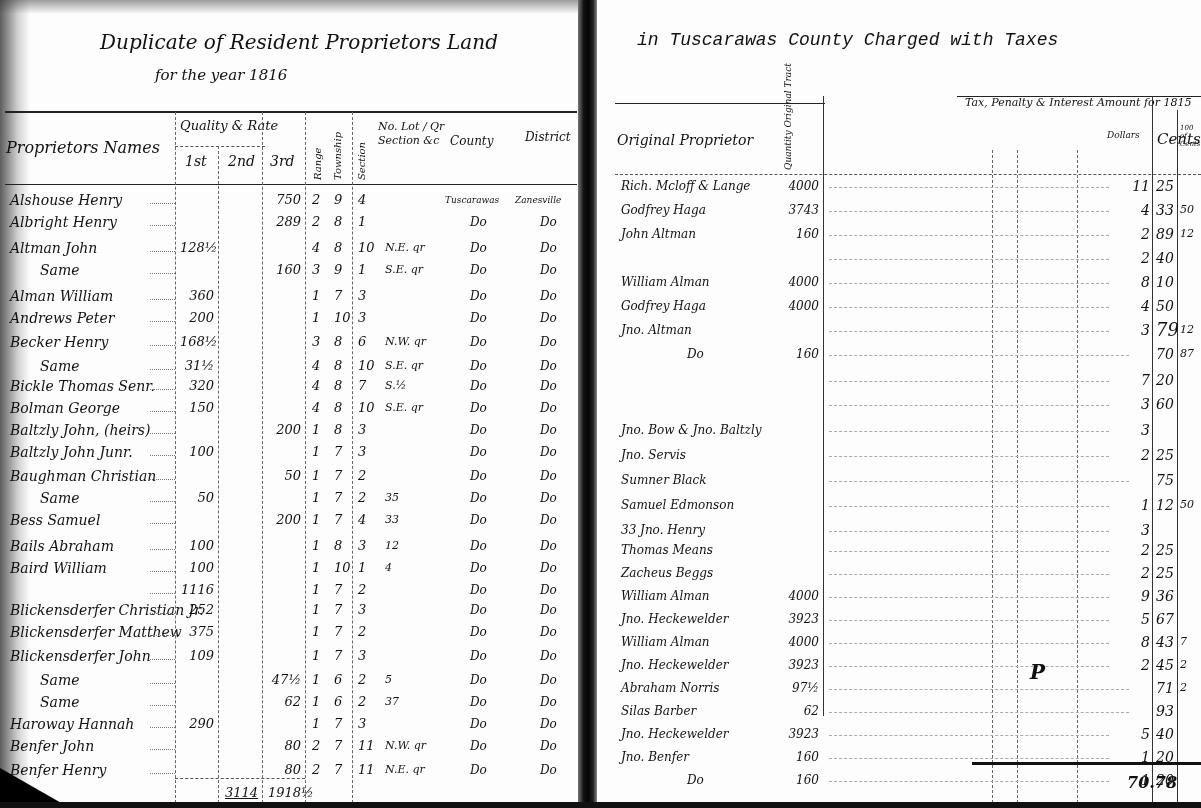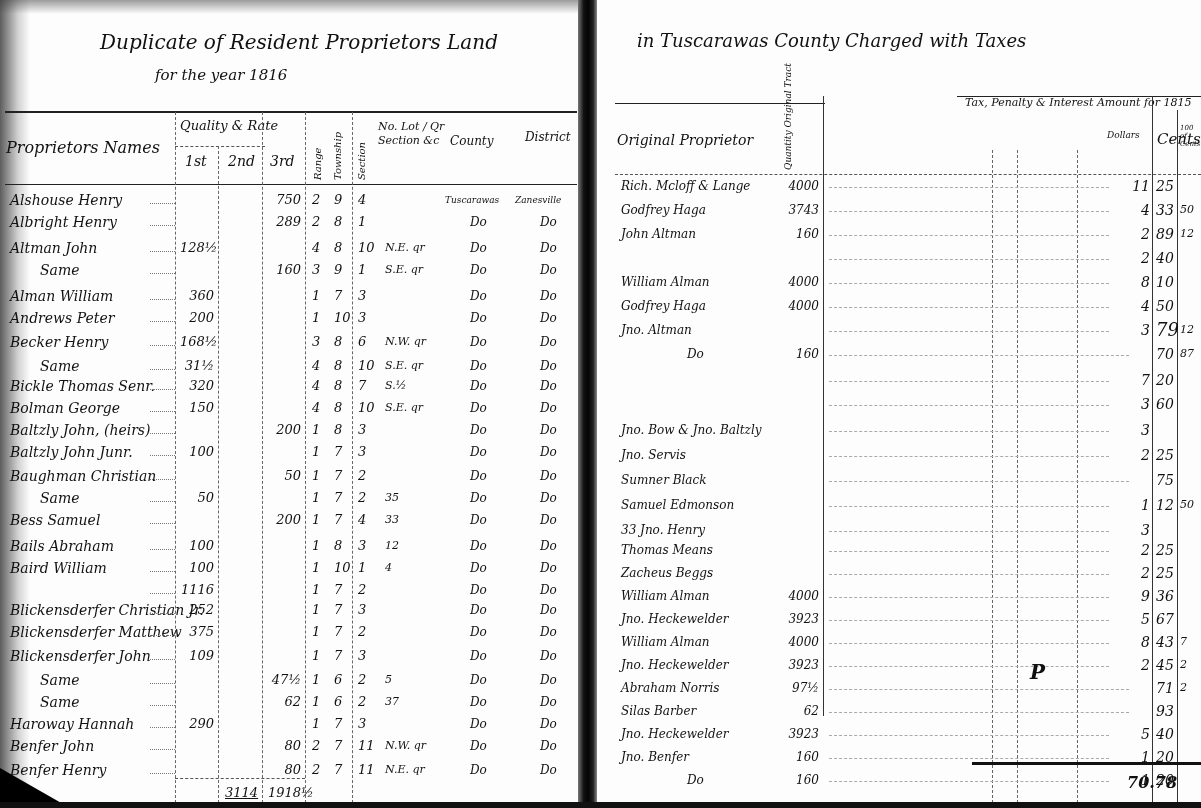--- a/index.html
+++ b/index.html
@@ -423,21 +423,21 @@
   <div class="rule thin" style="left:175px;top:778px;width:130px;"></div>
   <div class="cell" style="left:225px;top:782px;position:absolute;font-size:13px;text-decoration:underline;">3114</div>
   <div class="cell" style="left:268px;top:782px;position:absolute;font-size:13px;">1918½</div>
 
   <div class="corner"></div>
 </div>
 
 <div class="gutter"></div>
 
 <div class="page right">
-  <div class="title" style="left:40px;top:30px;font-size:18px;">in Tuscarawas County Charged with Taxes</div>
+  <div class="title" style="left:40px;top:30px;font-size:18px;font-family:Liberation Mono, monospace;">in Tuscarawas County Charged with Taxes</div>
 
   <div class="rule" style="left:18px;top:103px;width:210px;border-top-width:1.5px;"></div>
   <div class="rule" style="left:360px;top:96px;width:244px;border-top-width:1.5px;"></div>
   <div class="rule thin" style="left:18px;top:174px;width:586px;"></div>
 
   <div class="hdr" style="left:20px;top:132px;font-size:14px;">Original Proprietor</div>
   <div class="hdr vert" style="left:186px;top:100px;height:70px;font-size:9px;">Quantity Original Tract</div>
   <div class="hdr" style="left:368px;top:96px;font-size:11px;width:236px;white-space:normal;line-height:14px;">Tax, Penalty &amp; Interest Amount for 1815</div>
   <div class="hdr" style="left:510px;top:130px;font-size:9px;">Dollars</div>
   <div class="hdr" style="left:560px;top:130px;font-size:15px;">Cents</div>

